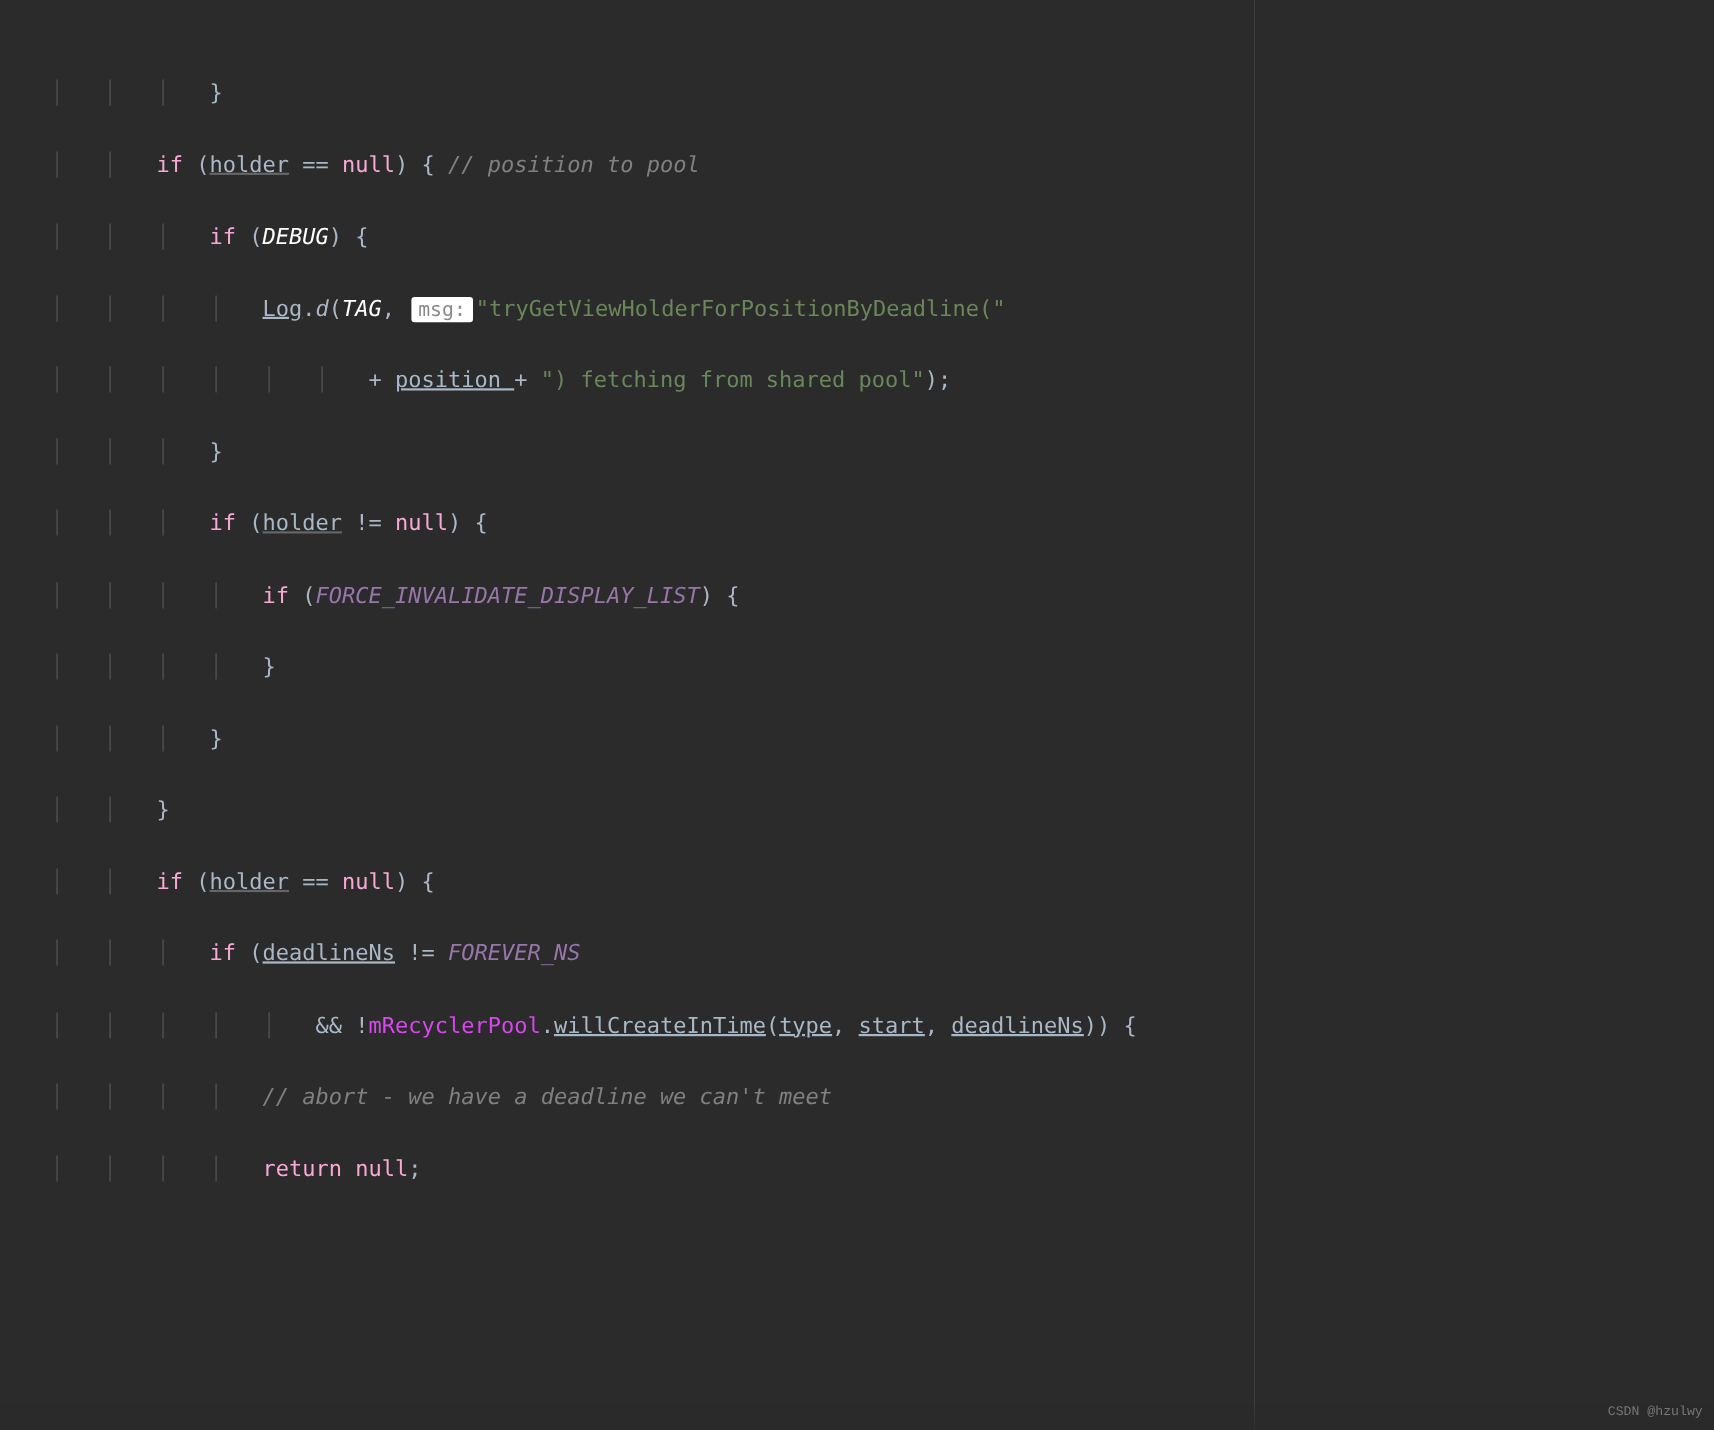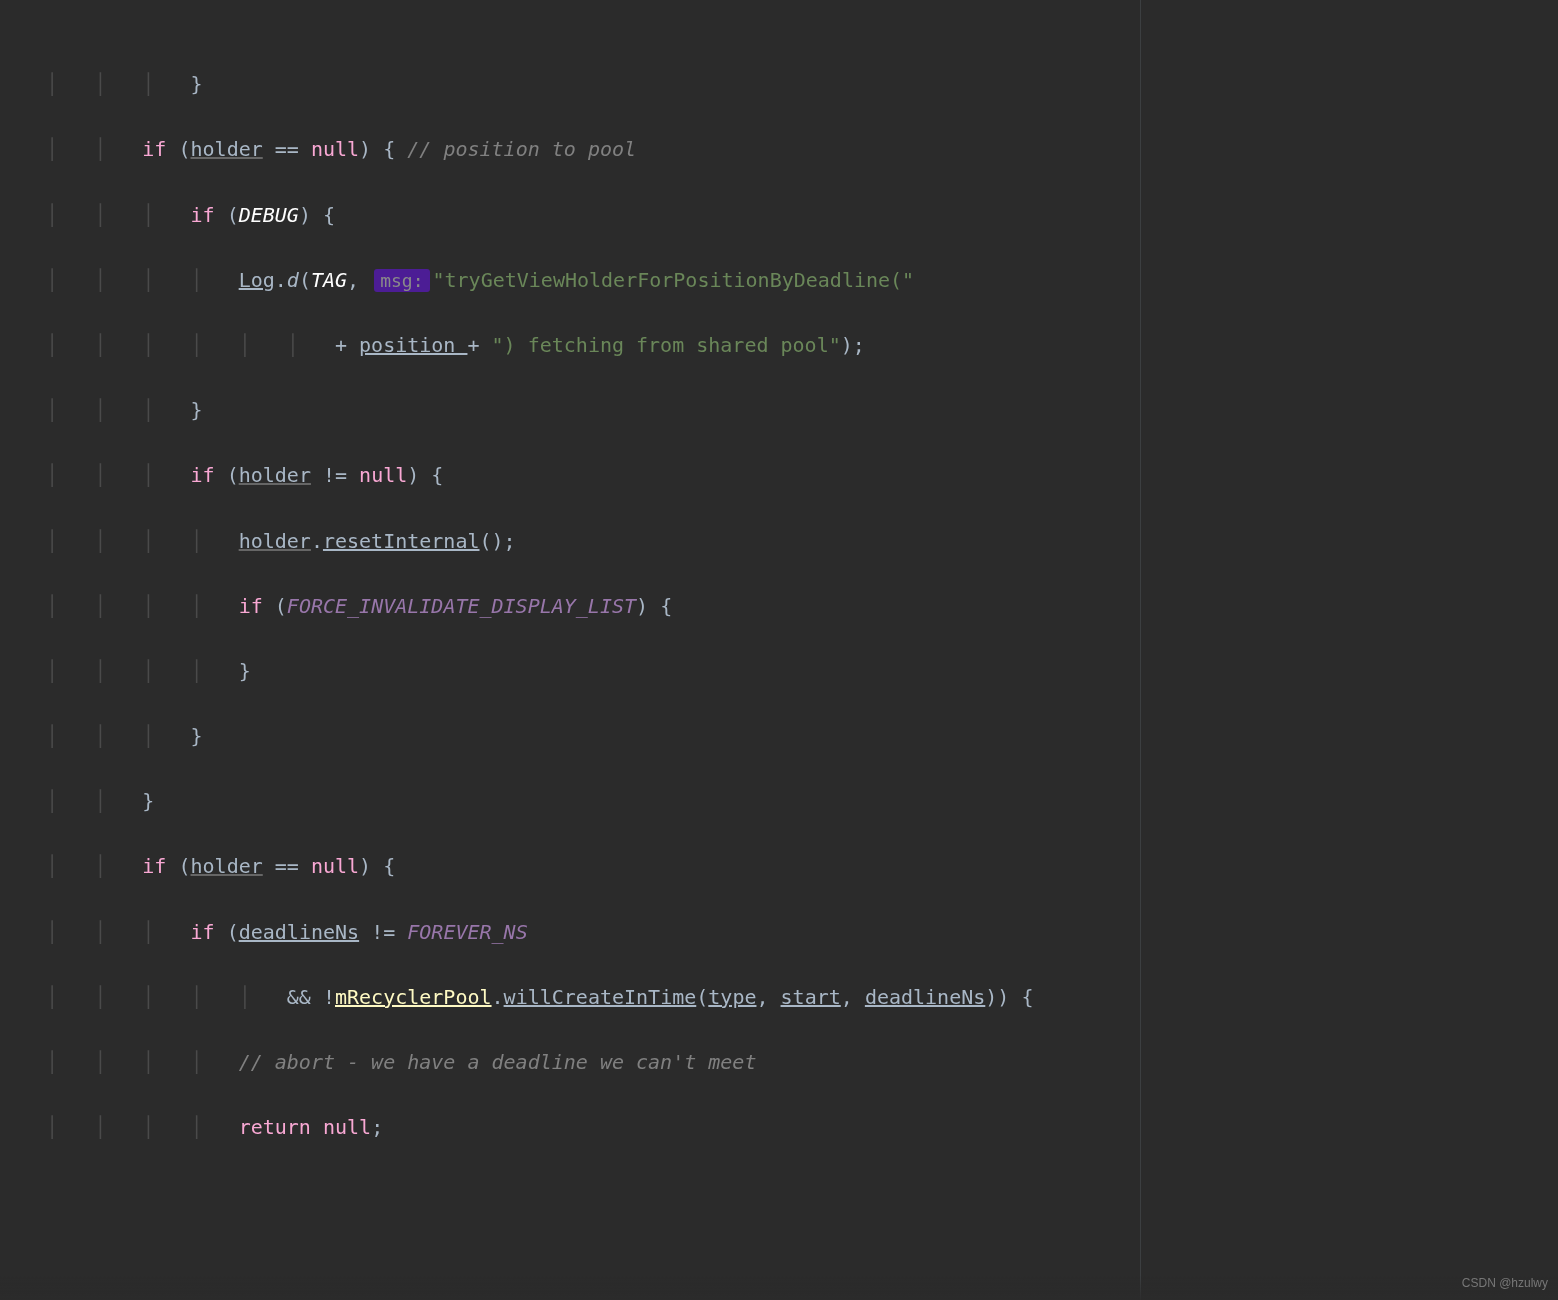--- a/index.html
+++ b/index.html
@@ -25,30 +25,30 @@
   flex: 1;
   white-space: pre;
   padding-left: 10px;
   padding-right: 10px;
 }
 .line { display: block; min-height: 1.63em; position: relative; }
 .guide { color: #4a4a4a; }
 .kw { color: #f9a8d4; }
 .str { color: #6a8759; }
 .comment { color: #808080; font-style: italic; }
-.field { color: #fef9c3; text-decoration: underline; }
+.field { color: #d946ef; }
 .static { font-style: italic; color: #ffffff; }
 .const { color: #9876aa; font-style: italic; }
 .methodItalic { color: #a9b7c6; font-style: italic; }
 .var { color: #a9b7c6; text-decoration: underline; }
 .varUnderline { color: #a9b7c6; text-decoration: underline; text-decoration-color: #666; }
 .paren { color: #a9b7c6; }
 .op { color: #a9b7c6; }
 .hintBox {
-  background: #4c1d95;
+  background: #ffffff;
   color: #8a8a8a;
   border-radius: 3px;
   padding: 1px 6px;
   font-size: 18px;
   margin: 0 3px;
 }
 .highlight-line {
   background: rgba(50,50,50,0.6);
   display: inline-block;
   width: 100%;
@@ -74,21 +74,21 @@
   bottom: 0;
   width: 417px;
   background: #2b2b2b;
 }
 .watermark {
   position: fixed;
   right: 10px;
   bottom: 6px;
   color: #777;
   font-size: 12px;
-  font-family: Liberation Sans, sans-serif;
+  font-family: Liberation Mono, monospace;
 }
 .faded-bottom {
   position: fixed;
   left:0; right:0; bottom:0; height: 24px;
   background: linear-gradient(to bottom, rgba(43,43,43,0), rgba(43,43,43,0.9));
 }
 </style>
 </head>
 <body>
 
@@ -99,21 +99,20 @@
   <div class="gutter"></div>
   <div class="code">
 
 <span class="line"><span class="guide">│   │   │   </span><span>}</span></span>
 <span class="line"><span class="guide">│   │   </span><span class="kw">if</span><span class="paren"> (</span><span class="varUnderline">holder</span><span class="op"> == </span><span class="kw">null</span><span class="paren">) { </span><span class="comment">// position to pool</span></span>
 <span class="line"><span class="guide">│   │   │   </span><span class="kw">if</span><span class="paren"> (</span><span class="static">DEBUG</span><span class="paren">) {</span></span>
 <span class="line"><span class="guide">│   │   │   │   </span><span class="var">Log</span><span>.</span><span class="methodItalic">d</span><span>(</span><span class="static">TAG</span><span>, </span><span class="hintBox">msg:</span><span class="str">"tryGetViewHolderForPositionByDeadline("</span></span>
 <span class="line"><span class="guide">│   │   │   │   │   │   </span><span>+ </span><span class="var">position </span><span>+ </span><span class="str">") fetching from shared pool"</span><span>);</span></span>
 <span class="line"><span class="guide">│   │   │   </span><span>}</span></span>
 <span class="line"><span class="guide">│   │   │   </span><span class="kw">if</span><span> (</span><span class="varUnderline">holder</span><span> != </span><span class="kw">null</span><span>) {</span></span>
-<span class="line"><span class="guide">│   │   │   │   </span><span class="varUnderline">holder</span><span>.</span><span class="var">resetInternal</span><span>();</span></span>
 <span class="line"><span class="guide">│   │   │   │   </span><span class="kw">if</span><span> (</span><span class="const">FORCE_INVALIDATE_DISPLAY_LIST</span><span>) {</span></span>
 <span class="line"><span class="guide">│   │   │   │   </span><span>}</span></span>
 <span class="line"><span class="guide">│   │   │   </span><span>}</span></span>
 <span class="line"><span class="guide">│   │   </span><span>}</span></span>
 <span class="line"><span class="guide">│   │   </span><span class="kw">if</span><span> (</span><span class="varUnderline">holder</span><span> == </span><span class="kw">null</span><span>) {</span></span>
 <span class="line"><span class="guide">│   │   │   </span><span class="kw">if</span><span> (</span><span class="var">deadlineNs</span><span> != </span><span class="const">FOREVER_NS</span></span>
 <span class="line"><span class="guide">│   │   │   │   │   </span><span>&amp;&amp; !</span><span class="field">mRecyclerPool</span><span>.</span><span class="var">willCreateInTime</span><span>(</span><span class="var">type</span><span>, </span><span class="var">start</span><span>, </span><span class="var">deadlineNs</span><span>)) {</span></span>
 <span class="line"><span class="guide">│   │   │   │   </span><span class="comment">// abort - we have a deadline we can't meet</span></span>
 <span class="line"><span class="guide">│   │   │   │   </span><span class="kw">return</span><span> </span><span class="kw">null</span><span>;</span></span>
 

